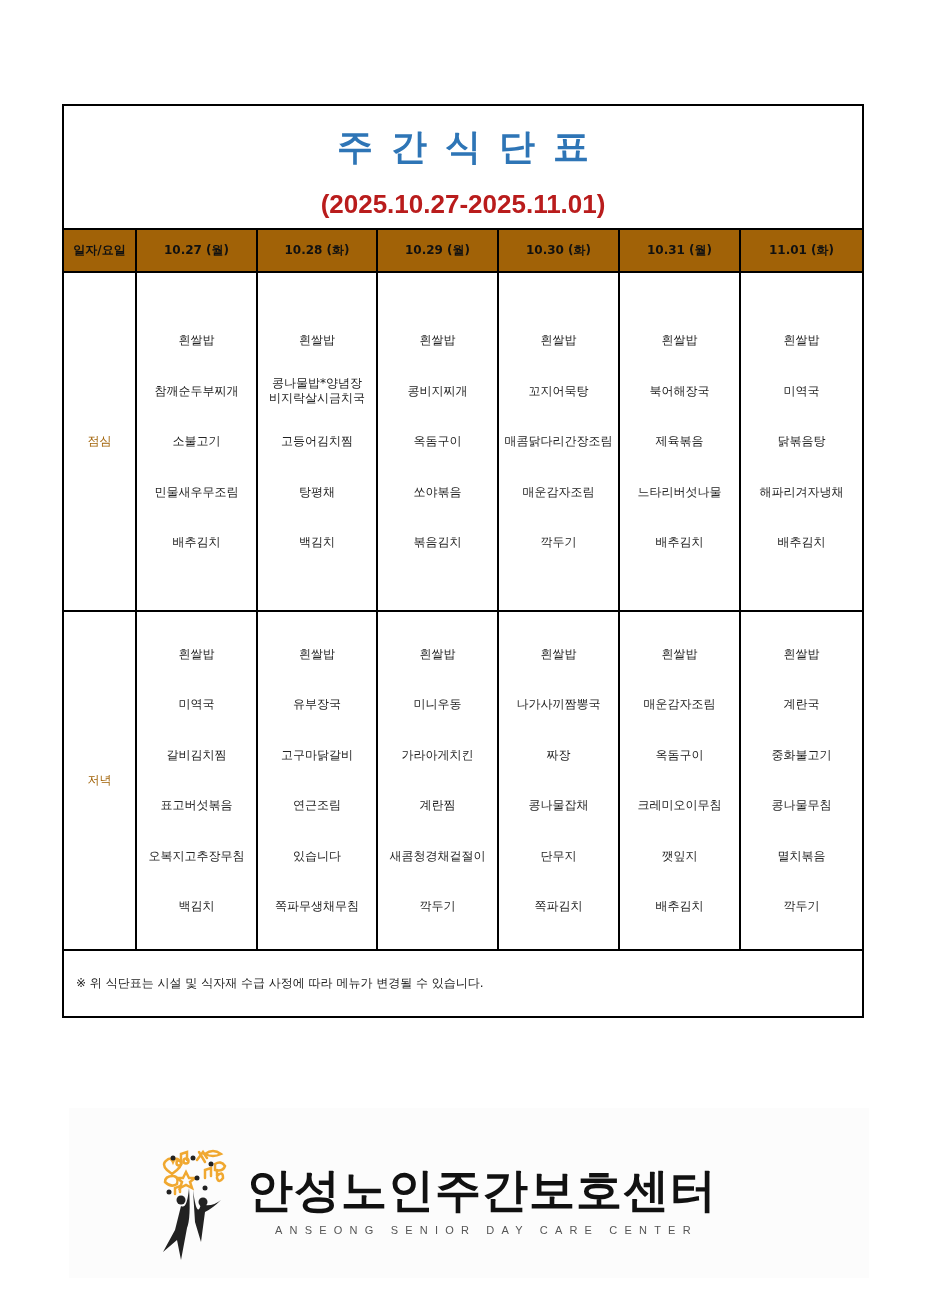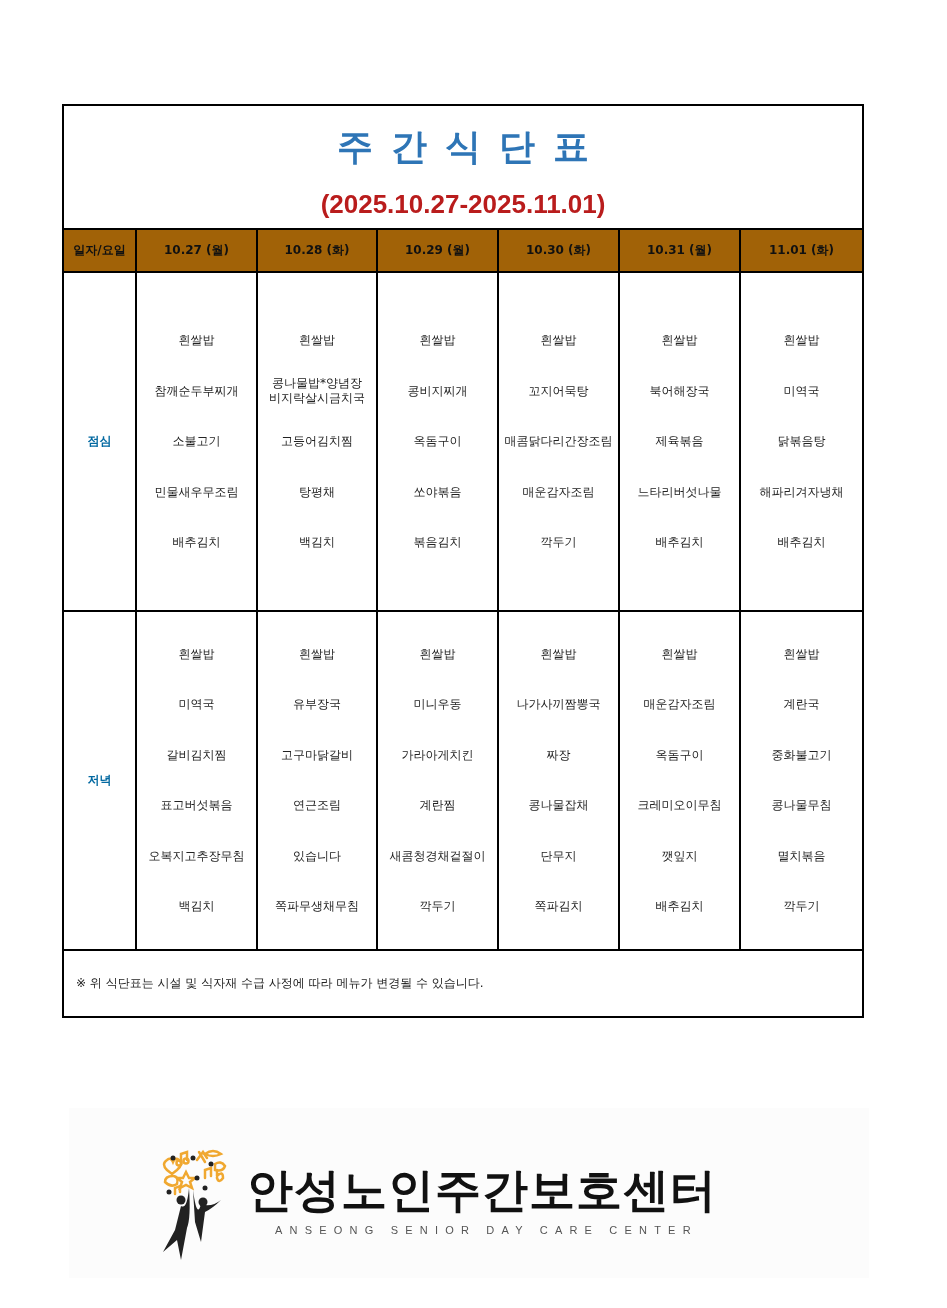--- a/index.html
+++ b/index.html
@@ -7,21 +7,21 @@
   table.menu { position: absolute; left: 62px; top: 104px; border-collapse: collapse; table-layout: fixed; width: 800px; }
   table.menu td { border: 2px solid #000; text-align: center; vertical-align: middle; padding: 0; box-sizing: border-box; }
   .title-cell { height: 124px; background: #fff; position: relative; }
   .title-main { display: block; font-family: "DejaVu Sans", sans-serif; font-weight: bold; font-size: 36px; color: #2e75b6; letter-spacing: 18px; padding-left: 18px; margin-top: 10px; line-height: 48px; }
   .title-range { display: block; font-family: "Liberation Sans", sans-serif; font-weight: bold; font-size: 26px; color: #b91c1c; margin-top: 16px; line-height: 34px; }
   tr.hdr td { height: 43px; background: #a16207; font-weight: bold; font-size: 12px; color: #111; }
   tr.lunch td { height: 339px; }
   tr.dinner td { height: 339px; }
   tr.snack td { height: 43px; font-size: 12px; }
   tr.snack2 td { height: 42px; font-size: 12px; }
-  td.rowlabel { font-weight: bold; font-size: 12px; color: #0369a1; }
+  td.rowlabel { font-weight: normal; font-size: 12px; color: #a16207; }
   .items { display: flex; flex-direction: column; align-items: center; gap: 8px; }
   .item { font-size: 12px; line-height: 15px; height: 42.5px; display: flex; align-items: center; justify-content: center; text-align: center; white-space: pre-line; color: #222; }
   .note-cell { height: 67px; text-align: left !important; padding-left: 12px !important; font-size: 12px; color: #222; }
   .logo { position: absolute; left: 69px; top: 1108px; width: 800px; height: 170px; background: #fcfcfc; }
   .logo-icon { position: absolute; left: 90px; top: 40px; width: 80px; height: 112px; }
   .logo-kr { position: absolute; left: 178px; top: 54px; font-family: "DejaVu Sans", sans-serif; font-weight: bold; font-size: 46px; color: #111; letter-spacing: 1px; line-height: 56px; }
   .logo-en { position: absolute; left: 206px; top: 116px; font-family: "Liberation Sans", sans-serif; font-size: 11px; color: #555; letter-spacing: 7.2px; }
 </style>
 </head>
 <body>

